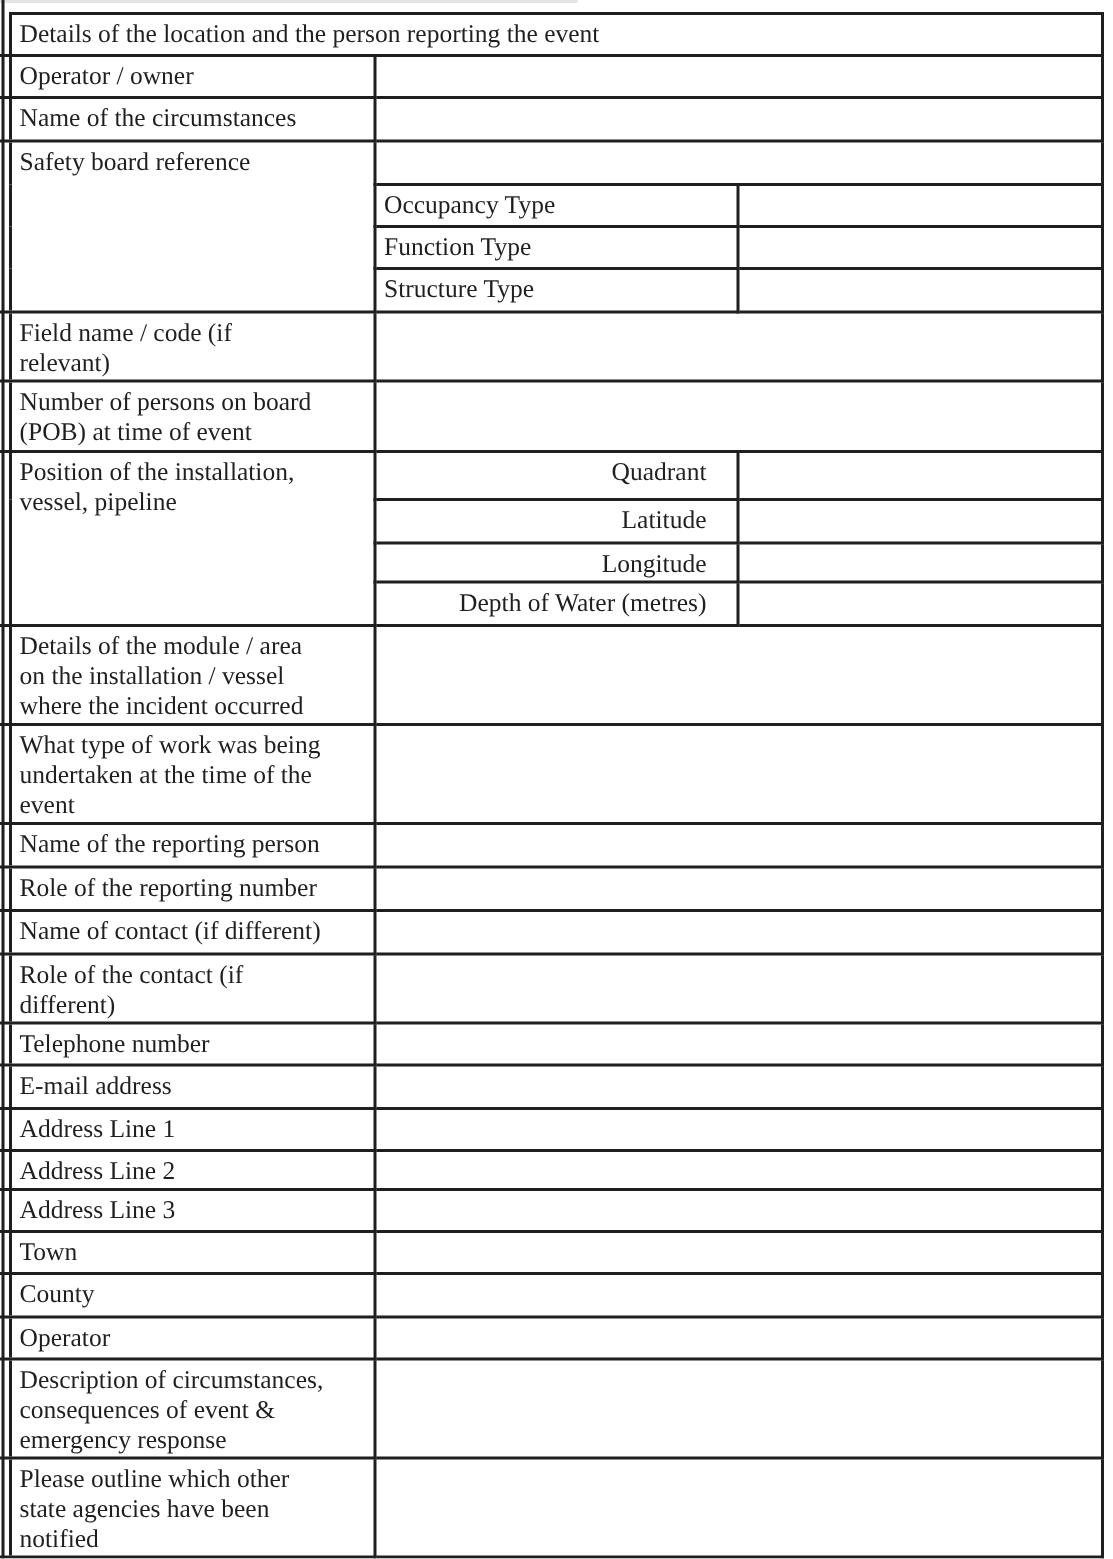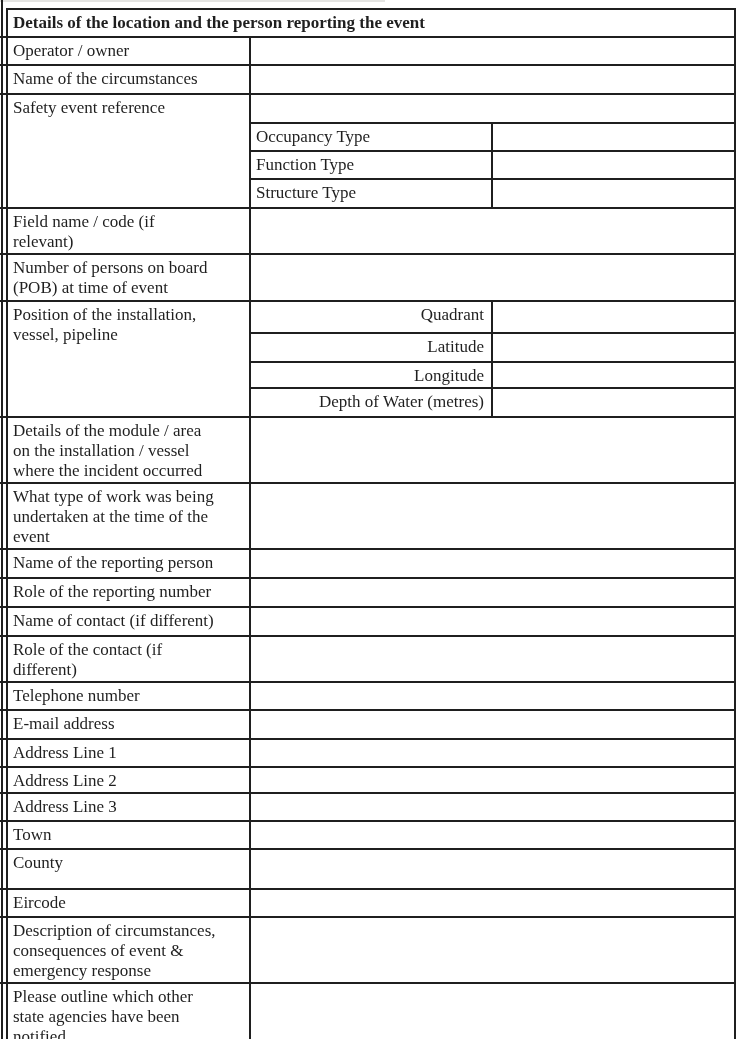--- a/index.html
+++ b/index.html
@@ -52,24 +52,24 @@
     line-height: 20px;
     overflow: hidden;
   }
   
   td.m {
     border: none;
     border-bottom: 2px solid var(--border);
     padding: 0;
   }
   td.title {
-    font-weight: bold;
+    font-weight: normal;
   }
   td.lbl { white-space: pre-line; }
-  td.sub-right { text-align: right; padding-right: 7px; }
+  td.sub-right { text-align: right; padding-right: 20px; }
 </style>
 </head>
 <body>
 
 <div class="top-artifact"></div>
 <div class="left-edge-line"></div>
 
 <table class="form">
   <colgroup>
       <col class="cm">
@@ -91,21 +91,21 @@
   </tr>
 
   <tr style="height:29px">
     <td class="m"></td>
     <td class="lbl">Name of the circumstances</td>
     <td class="val" colspan="2"></td>
   </tr>
 
   <tr style="height:29px">
     <td class="m" rowspan="4"></td>
-    <td class="lbl" rowspan="4">Safety event reference</td>
+    <td class="lbl" rowspan="4">Safety board reference</td>
     <td class="val" colspan="2"></td>
   </tr>
   <tr style="height:28px">
     <td class="lbl">Occupancy Type</td>
     <td class="val"></td>
   </tr>
   <tr style="height:28px">
     <td class="lbl">Function Type</td>
     <td class="val"></td>
   </tr>
@@ -218,29 +218,29 @@
     <td class="lbl">Address Line 3</td>
     <td class="val" colspan="2"></td>
   </tr>
 
   <tr style="height:28px">
     <td class="m"></td>
     <td class="lbl">Town</td>
     <td class="val" colspan="2"></td>
   </tr>
 
-  <tr style="height:40px">
+  <tr style="height:29px">
     <td class="m"></td>
     <td class="lbl">County</td>
     <td class="val" colspan="2"></td>
   </tr>
 
   <tr style="height:28px">
     <td class="m"></td>
-    <td class="lbl">Eircode</td>
+    <td class="lbl">Operator</td>
     <td class="val" colspan="2"></td>
   </tr>
 
   <tr style="height:63px">
     <td class="m"></td>
     <td class="lbl">Description of circumstances,
 consequences of event &amp;
 emergency response</td>
     <td class="val" colspan="2"></td>
   </tr>

